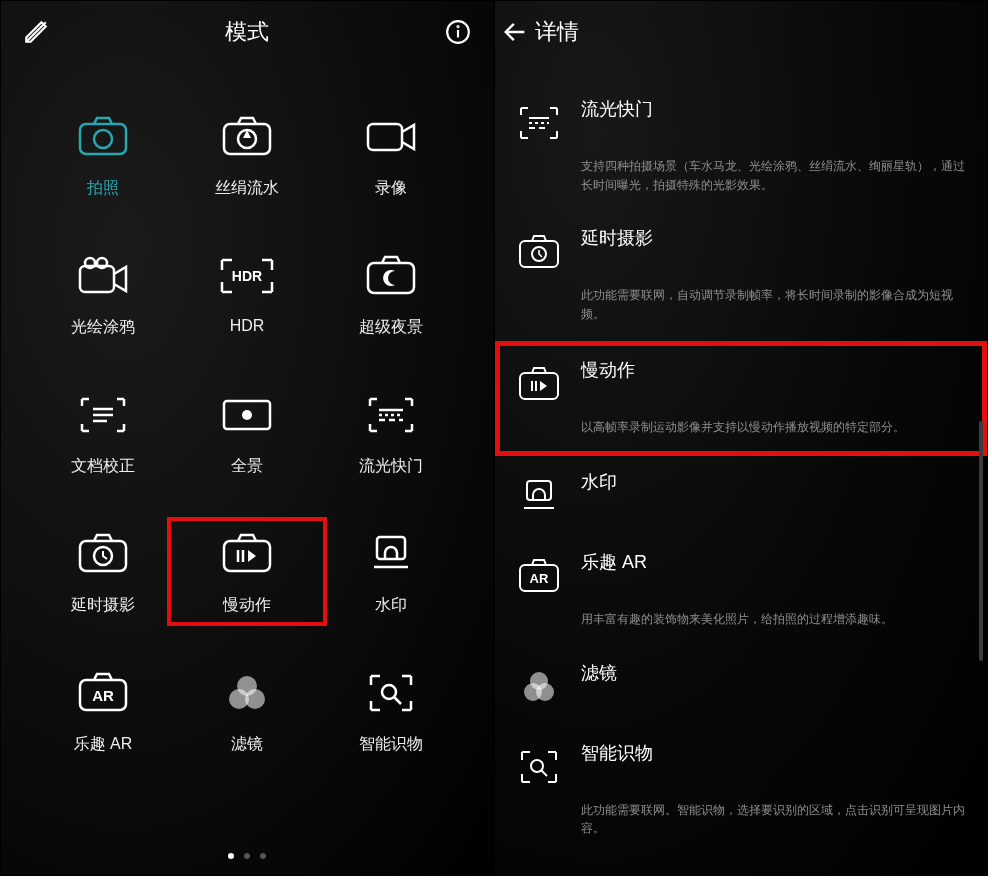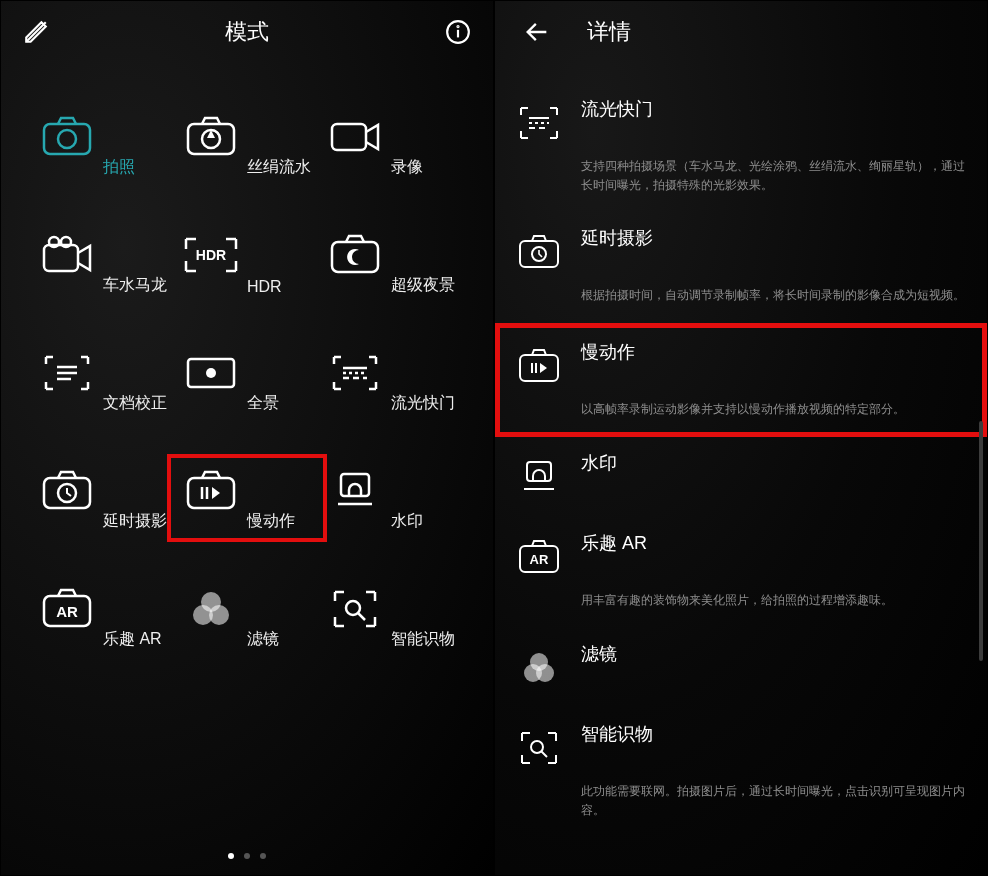--- a/index.html
+++ b/index.html
@@ -39,22 +39,22 @@
 
   
   .grid {
     display: grid;
     grid-template-columns: repeat(3, 1fr);
     padding: 45px 30px 0;
     row-gap: 48px;
   }
   .mode {
     display: flex;
-    flex-direction: row;
-    align-items: flex-end;
+    flex-direction: column;
+    align-items: center;
     color: #eee;
     font-size: 16px;
     cursor: pointer;
   }
   .mode .iconbox {
     width: 72px;
     height: 58px;
     display:flex;align-items:center;justify-content:center;
     margin-bottom: 12px;
   }
@@ -71,21 +71,21 @@
     left:0; right:0;
     display:flex; justify-content:center; gap:10px;
   }
   .dot { width:6px; height:6px; border-radius:50%; background:#555;}
   .dot.active { background:#fff; }
 
   
   .details-header {
     height:62px;
     display:flex; align-items:center;
-    padding: 0 28px; gap: 36px;
+    padding: 0 6px; gap: 6px;
     color:#fff; font-size:22px;
   }
   .detail-list { padding: 20px 0 0;}
   .detail {
     display:flex;
     align-items:flex-start;
     padding: 14px 22px 18px;
     gap: 20px;
   }
   .detail.highlight-box {
@@ -164,21 +164,21 @@
 
     <div class="mode">
       <div class="iconbox">
         <svg width="52" height="40" viewBox="0 0 52 40" stroke="#fff" fill="none" stroke-width="2.5">
             <rect x="3" y="10" width="34" height="26" rx="5"></rect>
             <path d="M37 18 L49 11 V35 L37 28"></path>
             <circle cx="13" cy="7" r="5"></circle>
             <circle cx="25" cy="7" r="5"></circle>
           </svg>
       </div>
-      <span>车水马龙</span>
+      <span>光绘涂鸦</span>
     </div>
     <div class="mode">
       <div class="iconbox">
         <svg width="56" height="38" viewBox="0 0 56 38" stroke="#fff" fill="none" stroke-width="2.5">
             <path d="M3 3 H13 M3 35 H13 M53 3 H43 M53 35 H43 M3 3 V13 M3 35 V25 M53 3 V13 M53 35 V25"></path>
             <text x="28" y="24" text-anchor="middle" fill="#fff" stroke="none" font-size="14" font-family="sans-serif" font-weight="bold">HDR</text>
           </svg>
       </div>
       <span>HDR</span>
     </div>
@@ -328,21 +328,21 @@
       <div class="diconbox">
         <svg width="42" height="36" viewBox="0 0 42 36" stroke="#fff" fill="none" stroke-width="2">
             <rect x="2" y="7" width="38" height="26" rx="5"></rect>
             <path d="M14 7 L16 2 H26 L28 7"></path>
             <circle cx="21" cy="20" r="7"></circle>
             <path d="M21 16 V20 L24 23" stroke-width="1.6"></path>
           </svg>
       </div>
       <div class="dtext">
         <div class="dtitle">延时摄影</div>
-        <div class="ddesc">根据拍摄时间，自动调节录制帧率，将长时间录制的影像合成为短视频。</div>
+        <div class="ddesc">此功能需要联网，自动调节录制帧率，将长时间录制的影像合成为短视频。</div>
       </div>
     </div>
 
     <div class="detail highlight-box">
       <div class="diconbox">
         <svg width="42" height="36" viewBox="0 0 42 36" stroke="#fff" fill="none" stroke-width="2">
             <rect x="2" y="7" width="38" height="26" rx="5"></rect>
             <path d="M14 7 L16 2 H26 L28 7"></path>
             <line x1="14" y1="15" x2="14" y2="25"></line>
             <line x1="18" y1="15" x2="18" y2="25"></line>
@@ -398,18 +398,18 @@
     <div class="detail">
       <div class="diconbox">
         <svg width="38" height="34" viewBox="0 0 38 34" stroke="#fff" fill="none" stroke-width="2">
             <path d="M2 2 H10 M2 32 H10 M36 2 H28 M36 32 H28 M2 2 V10 M2 32 V24 M36 2 V10 M36 32 V24"></path>
             <circle cx="17" cy="16" r="6"></circle>
             <line x1="21" y1="20" x2="27" y2="26"></line>
           </svg>
       </div>
       <div class="dtext">
         <div class="dtitle">智能识物</div>
-        <div class="ddesc">此功能需要联网。拍摄图片后，通过长时间曝光，点击识别可呈现图片内容。</div>
+        <div class="ddesc">此功能需要联网。智能识物，选择要识别的区域，点击识别可呈现图片内容。</div>
       </div>
     </div>
   </div>
   <div class="scrollbar"></div>
 </div>
 
 </body></html>

